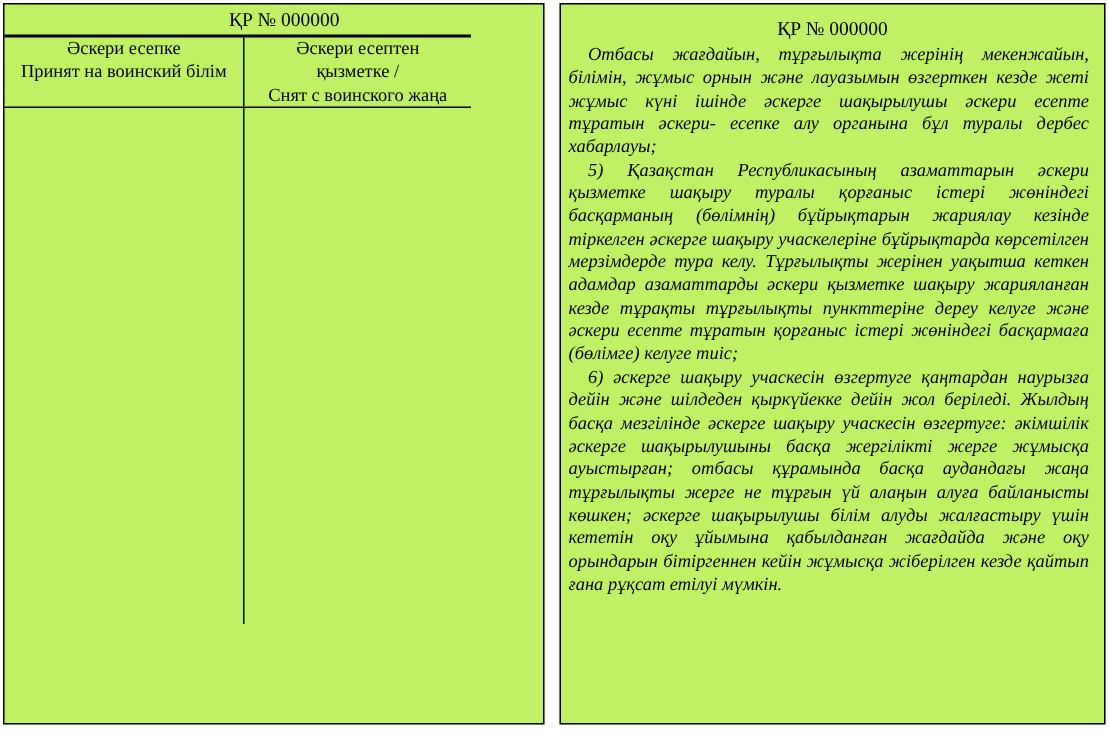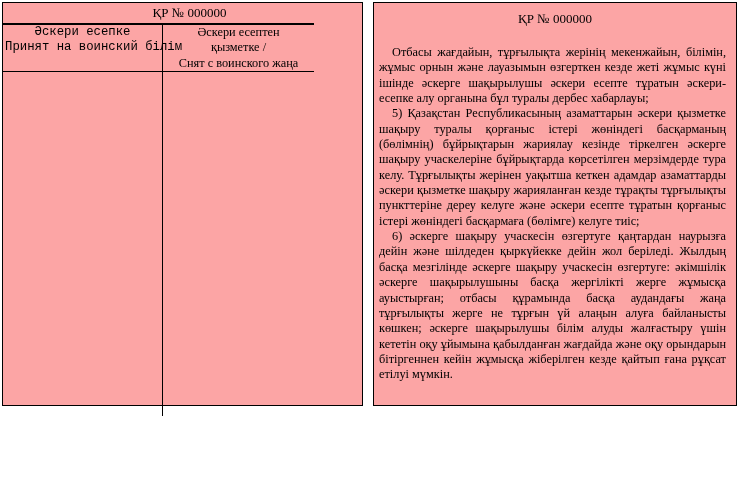--- a/index.html
+++ b/index.html
@@ -8,61 +8,62 @@
     background: #ffffff;
     font-family: "Liberation Serif", "DejaVu Serif", serif;
     color: #000000;
     overflow: hidden;
   }
   body { position: relative; }
 
   .page {
     position: absolute;
     top: 2px;
-    height: 404px;
-    background: #fca5a5;
+    height: 481px;
+    background: #bef264;
     border: 1px solid #000000;
   }
   .page-left  { left: 2px;   width: 361px; }
   .page-right { left: 373px; width: 364px; }
 
   
   .lp-title {
     height: 20px; line-height: 20px;
     text-align: center; text-indent: 14px;
     font-size: 13px;
     white-space: nowrap;
   }
   .lp-table { width: 311px; border-top: 2px solid #000000; }
   .lp-header { display: flex; border-bottom: 1px solid #000000; }
   .lp-cell {
     text-align: center;
     font-size: 12.3px; line-height: 15.3px;
     padding: 0 2px;
   }
-  .lp-cell-1 { width: 160px; border-right: 1px solid #000000; font-family: Liberation Mono, monospace; }
+  .lp-cell-1 { width: 160px; border-right: 1px solid #000000; }
   .lp-cell-2 { flex: 1; }
   .lp-cell span { display: block; white-space: nowrap; }
   .lp-body { display: flex; height: 344px; }
   .lp-body-1 { width: 160px; border-right: 1px solid #000000; }
   .lp-body-2 { flex: 1; }
 
   
   .rp-title {
     margin-top: 8px;
     text-align: center;
     font-size: 13px;
     white-space: nowrap;
   }
   .rp-body {
-    margin-top: 18px;
+    margin-top: 2px;
     padding: 0 10px 0 5px;
     font-size: 12.3px;
     line-height: 15.35px;
     text-align: justify;
+    font-style: italic;
   }
   .rp-body p { text-indent: 13px; }
 </style>
 </head>
 <body>
 
 <div class="page page-left">
   <div class="lp-title">ҚР № 000000</div>
 
   <div class="lp-table">

